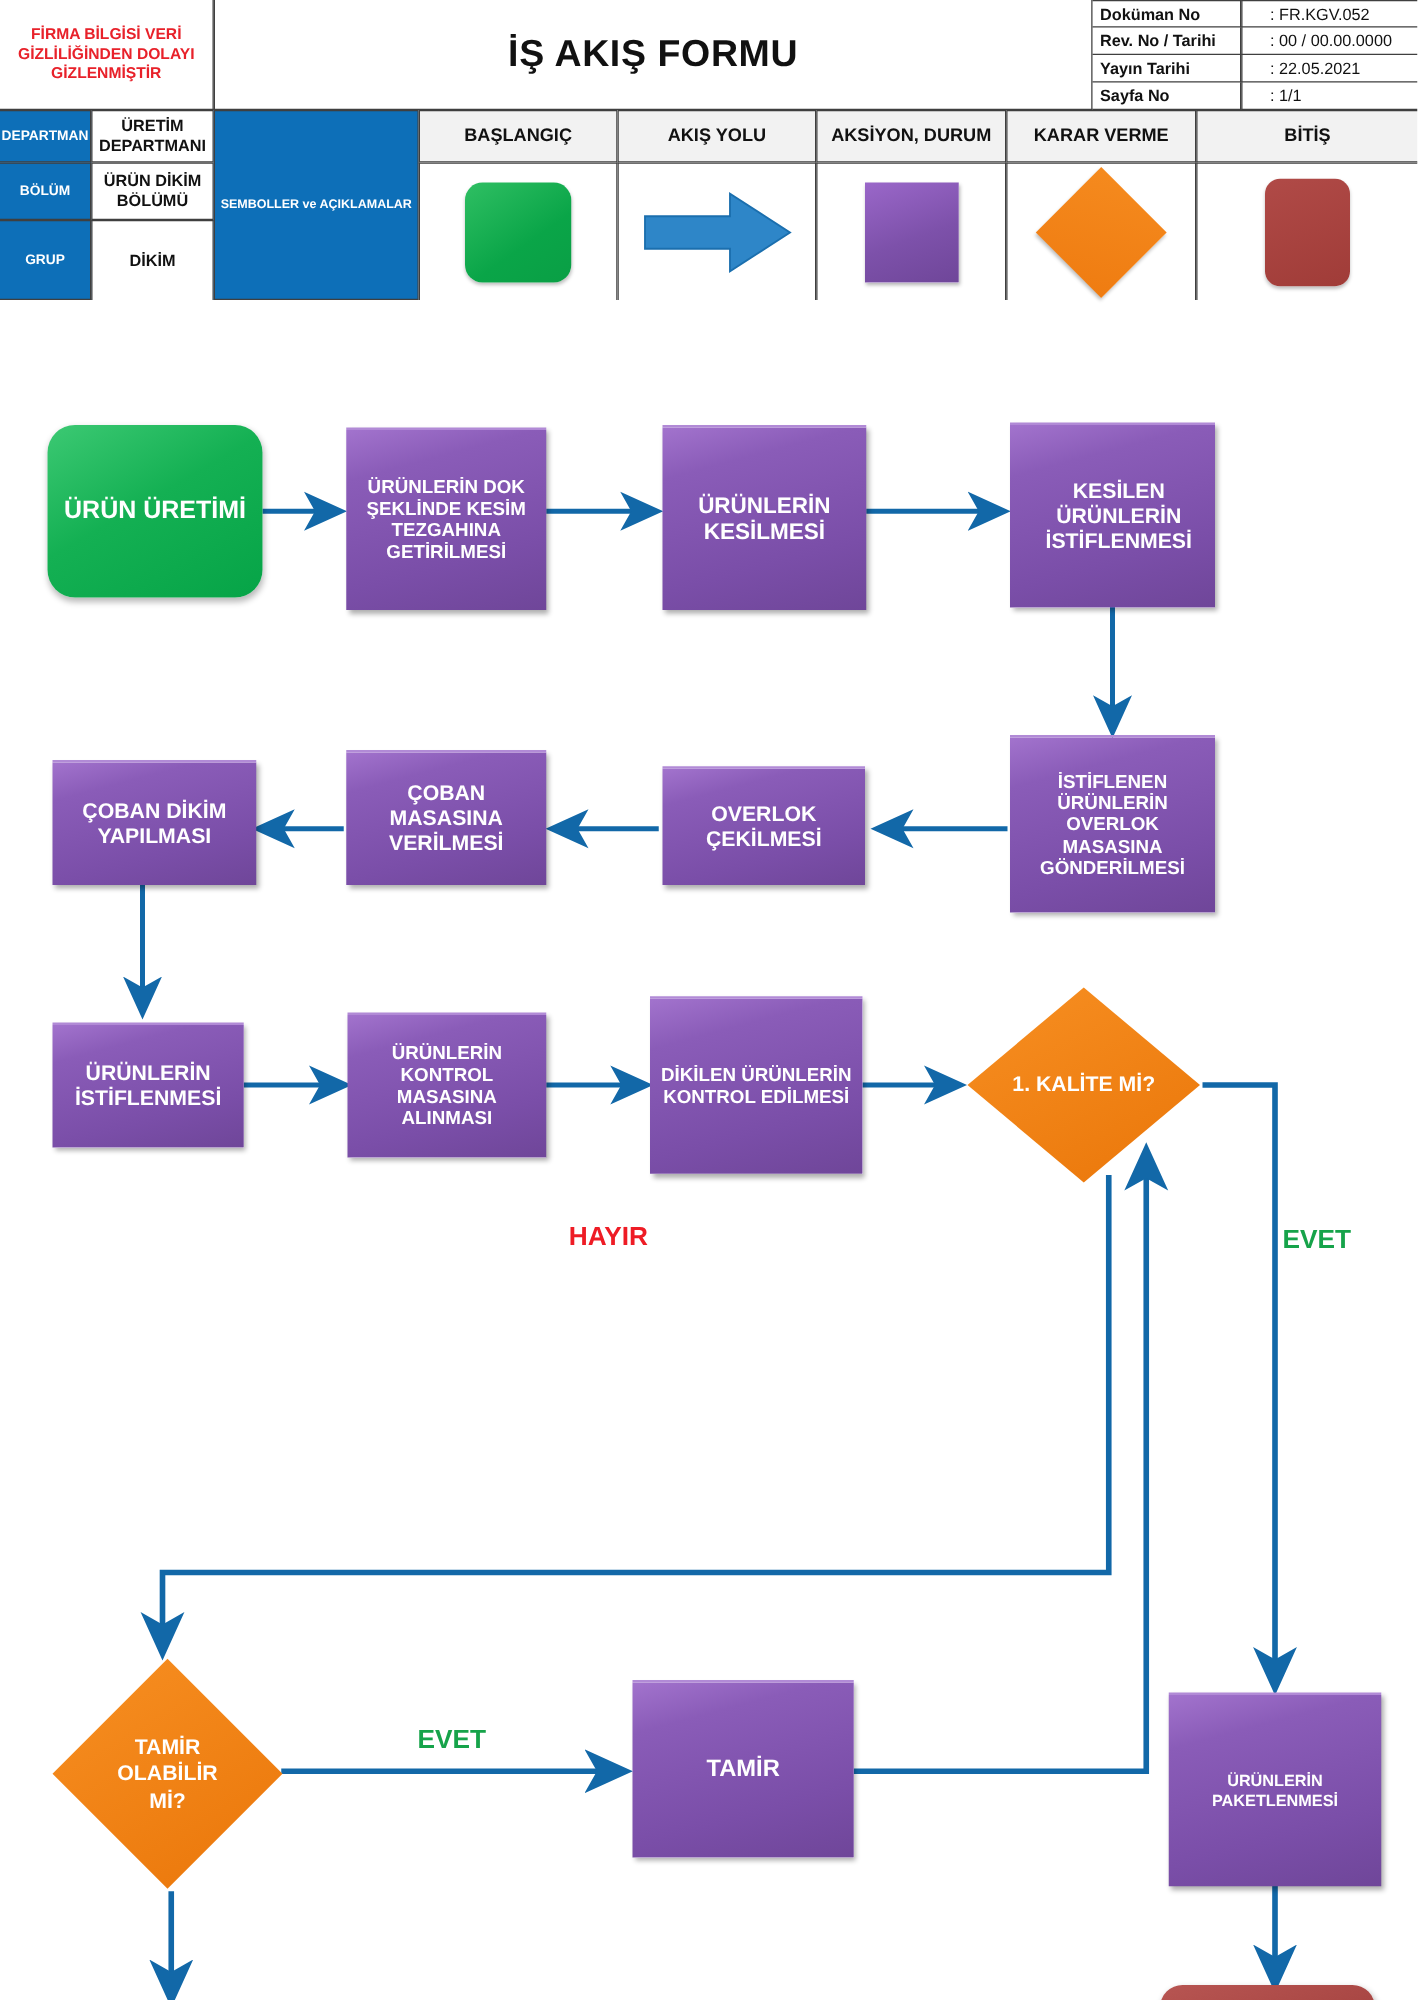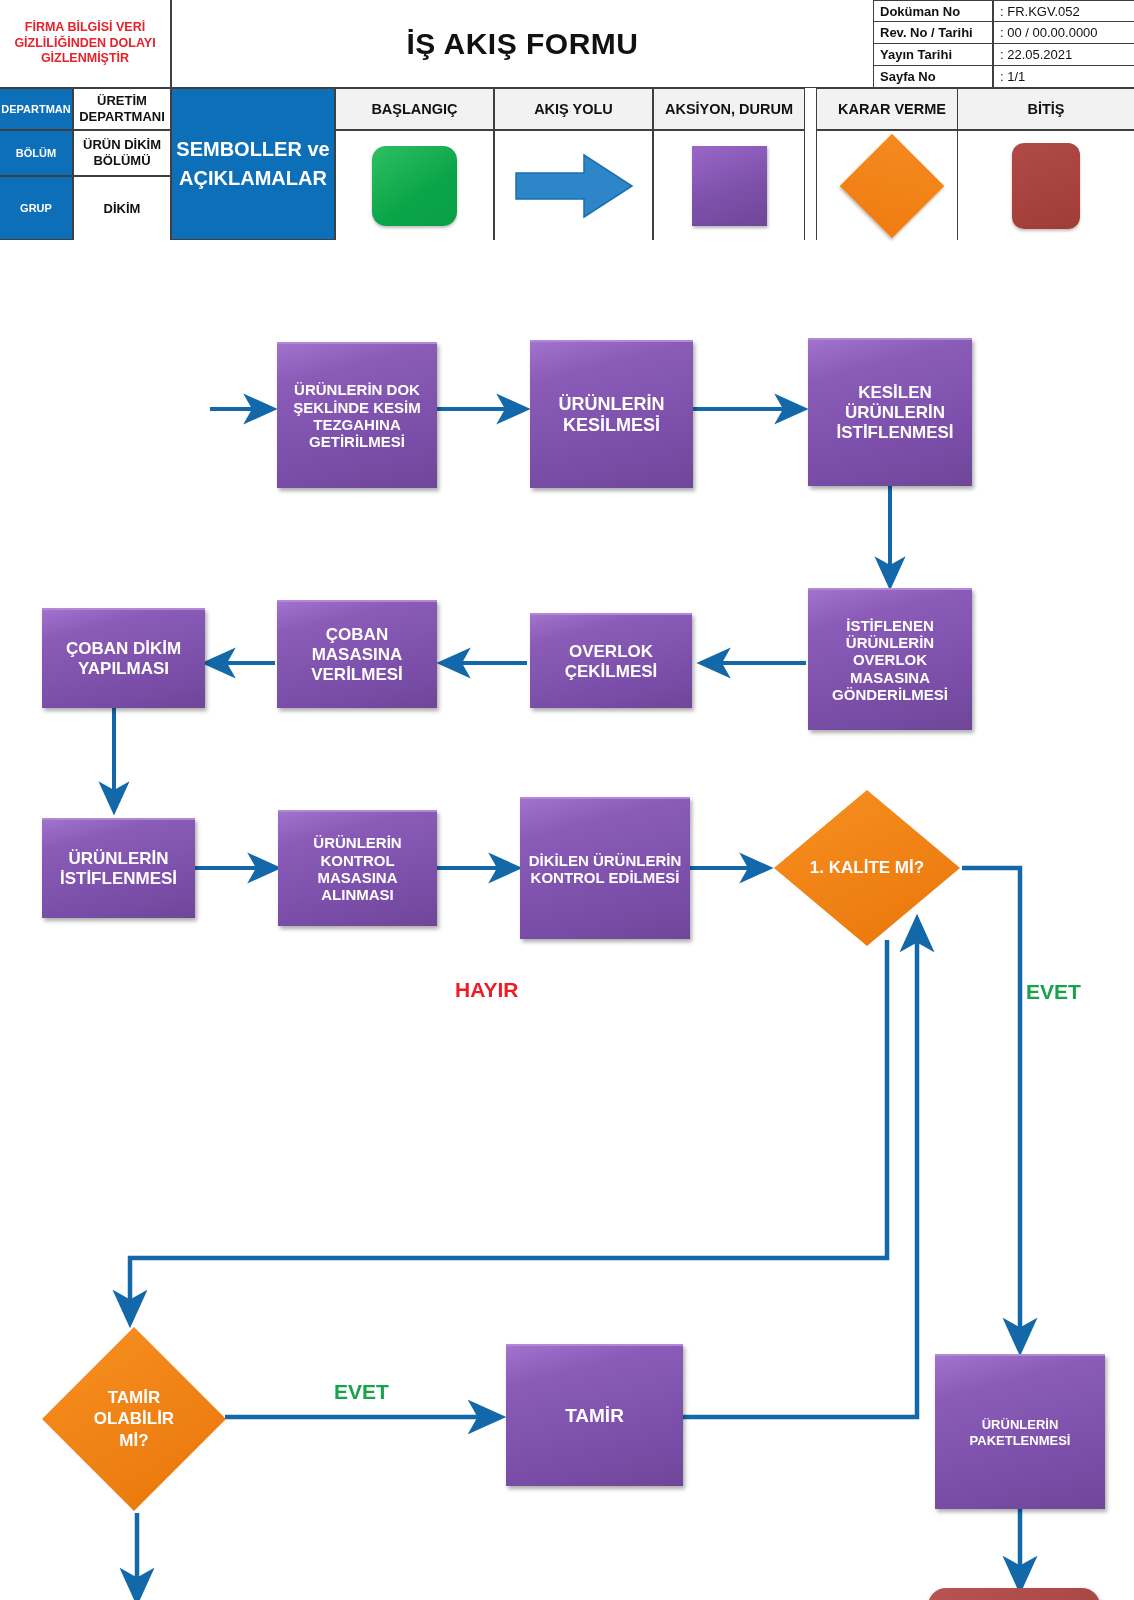--- a/index.html
+++ b/index.html
@@ -11,39 +11,39 @@
 
   .firma{left:0;top:0;width:171px;height:88px;border-top:none;border-left:none;
          color:#e8212a;font-weight:bold;font-size:12.5px;line-height:1.25;padding:2px 0;}
   .title-cell{left:171px;top:0;width:703px;height:88px;border-top:none;
          font-weight:bold;font-size:30px;color:#111;letter-spacing:.5px;}
   .docbox{position:absolute;left:874px;top:0;width:260px;height:88px;}
   .docrow{position:absolute;left:0;width:260px;height:22px;box-sizing:border-box;}
   .docL{position:absolute;left:0;top:0;width:119px;height:22px;box-sizing:border-box;border:1px solid #3f3f3f;border-top:none;border-left:none;
         display:flex;align-items:center;padding-left:6px;font-weight:bold;font-size:13px;color:#111;}
   .docR{position:absolute;left:119px;top:0;width:141px;height:22px;box-sizing:border-box;border:1px solid #3f3f3f;border-top:none;border-right:none;
-        display:flex;align-items:center;padding-left:6px;font-size:13px;color:#111;}
+        display:flex;align-items:center;padding-left:22px;font-size:13px;color:#111;}
   .docrow:first-child .docL,.docrow:first-child .docR{border-top:1px solid #3f3f3f;}
 
   .blu{background:#0d6fb8;color:#fff;font-weight:bold;}
   .dep-l{left:0;width:73px;font-size:11px;border-left:none;}
   .dep-r{left:73px;width:98px;font-size:13px;color:#111;font-weight:bold;line-height:1.2;}
   .r1{top:88px;height:42px;}
   .r2{top:130px;height:46px;}
   .r3{top:176px;height:64px;border-bottom:none;}
   .r3.dep-l{border-bottom:1px solid #3f3f3f;}
 
-  .semb{left:171px;top:88px;width:164px;height:152px;font-size:20px;line-height:1.45;}
+  .semb{left:171px;top:88px;width:164px;height:152px;font-size:10px;line-height:1.45;}
 
   .leg-head{top:88px;height:42px;font-weight:bold;font-size:14.5px;color:#111;background:#f2f2f2;}
   .leg-body{top:130px;height:110px;background:#fff;border-bottom:none;}
   .c1{left:335px;width:159px;}
   .c2{left:494px;width:159px;}
   .c3{left:653px;width:152px;}
-  .c4{left:805px;width:152px;margin-left:11px;}
+  .c4{left:805px;width:152px;}
   .c5{left:957px;width:177px;border-right:none;}
 
   
   .lg-start{width:85px;height:80px;border-radius:14px;background:linear-gradient(145deg,#2fbf63,#0aa548 60%,#0a9f45);box-shadow:0 2px 3px rgba(0,0,0,.25);}
   .lg-arrow{position:relative;width:120px;height:70px;}
   .lg-arrow svg{display:block;}
   .lg-act{width:75px;height:80px;background:linear-gradient(160deg,#9a67c9,#7d51aa 55%,#6f4699);box-shadow:1px 2px 3px rgba(0,0,0,.3);}
   .lg-dec{width:74px;height:74px;background:linear-gradient(150deg,#f58a1e,#ef7c11);transform:rotate(45deg);box-shadow:1px 2px 3px rgba(0,0,0,.25);}
   .lg-end{width:68px;height:86px;border-radius:12px;background:linear-gradient(160deg,#b04a47,#a03c38);box-shadow:0 2px 3px rgba(0,0,0,.25);}
 
@@ -183,20 +183,23 @@
     <path class="w2" d="M222,1177 L222,1177"></path>
     <path class="w2" d="M222,1177 L222,1177"></path>
 
     <path class="w2" d="M222,1178 L222,1178"></path>
 
     <path class="w2" d="M1020,1268 L1020,1348" marker-end="url(#ar)"></path>
 
     <path class="w2" d="M222,1410 L925,1410" marker-end="url(#ar)"></path>
   </svg>
 
+  <div class="node start" style="left:38px;top:100px;width:172px;height:138px;">
+    <span>ÜRÜN ÜRETİMİ</span>
+  </div>
 
   <div class="node proc" style="left:277px;top:102px;width:160px;height:146px;font-size:15px;">
     <span>ÜRÜNLERİN DOK ŞEKLİNDE KESİM TEZGAHINA GETİRİLMESİ</span>
   </div>
 
   <div class="node proc" style="left:530px;top:100px;width:163px;height:148px;font-size:18px;">
     <span>ÜRÜNLERİN KESİLMESİ</span>
   </div>
 
   <div class="node proc" style="left:808px;top:98px;width:164px;height:148px;font-size:17px;padding-left:16px;">

